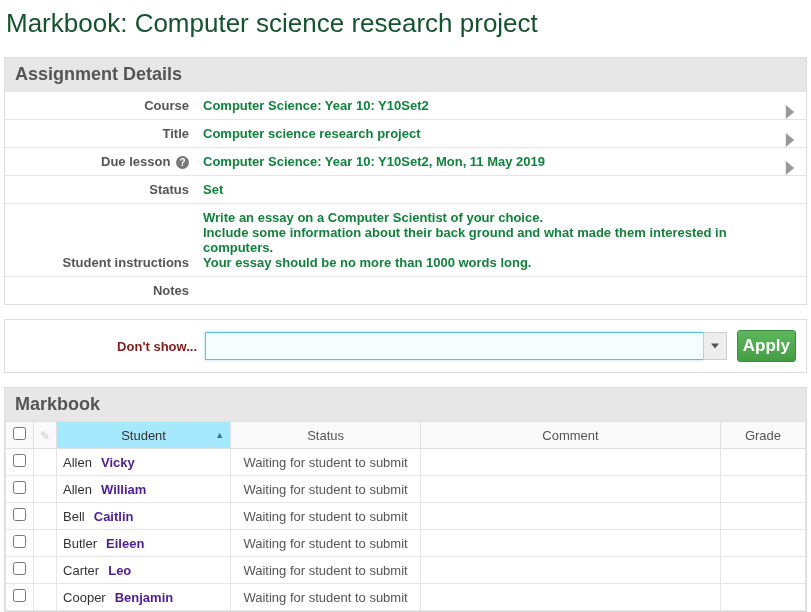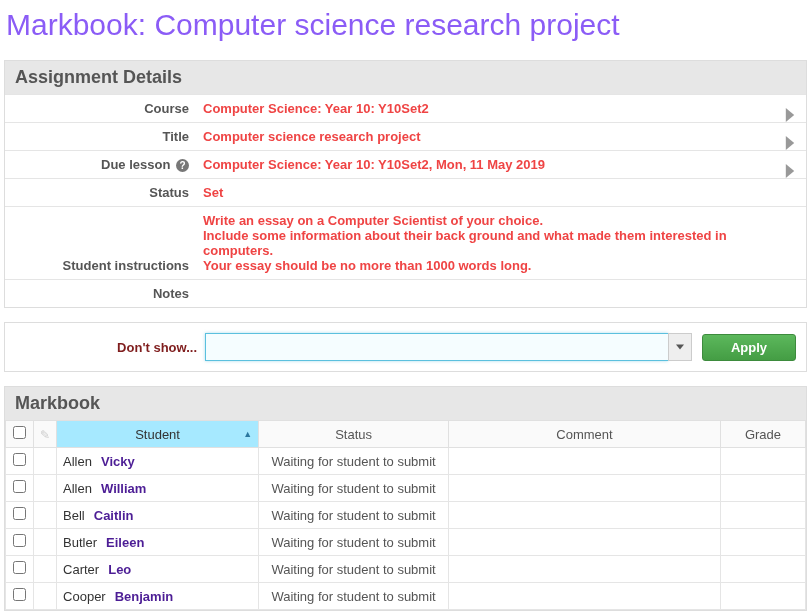--- a/index.html
+++ b/index.html
@@ -5,23 +5,23 @@
     * { box-sizing: border-box; margin: 0; padding: 0; }
     body {
       font-family: "Helvetica Neue", Arial, sans-serif;
       background: #fff;
       color: #333;
       font-size: 13px;
       padding: 4px 4px 0 4px;
       width: 811px;
     }
     h1 {
-      font-size: 30px;
+      font-size: 26px;
       font-weight: 500;
-      color: #8b5cf6;
+      color: #14532d;
       margin: 4px 0 18px 2px;
     }
     .panel {
       border: 1px solid #ddd;
       margin-bottom: 14px;
     }
     .panel-header {
       background: #e7e7e7;
       color: #555;
       font-size: 18px;
@@ -40,21 +40,21 @@
       width: 190px;
       text-align: right;
       font-weight: 600;
       color: #555;
       padding: 6px 6px 6px 0;
       flex-shrink: 0;
     }
     .detail-value {
       flex: 1;
       font-weight: 600;
-      color: #ef4444;
+      color: #15803d;
       padding: 6px 8px;
     }
     .detail-instructions { white-space: pre-line; }
     .detail-chevron {
       width: 24px;
       display: flex;
       align-items: center;
       justify-content: center;
       color: #999;
       padding-right: 8px;
@@ -112,23 +112,23 @@
       justify-content: center;
       cursor: pointer;
     }
     .apply-btn {
       background: #4cae4c;
       background: linear-gradient(#5cb85c,#449d44);
       color: #fff;
       font-weight: 600;
       border: 1px solid #3d8b3d;
       border-radius: 3px;
-      padding: 5px 28px;
+      padding: 5px 5px;
       cursor: pointer;
-      font-size: 13px;
+      font-size: 17px;
     }
     table {
       width: 100%;
       border-collapse: collapse;
     }
     thead th {
       background: #fafafa;
       border: 1px solid #e0e0e0;
       font-weight: 500;
       color: #555;
@@ -149,21 +149,21 @@
       top: 50%;
       transform: translateY(-50%);
     }
     tbody td {
       border: 1px solid #e5e5e5;
       padding: 5px 6px;
       color: #555;
     }
     .col-check { width: 28px; text-align: center; }
     .col-icon { width: 20px; }
-    .col-student { width: 202px; }
+    .col-student { width: 174px; }
     .col-status { width: 190px; }
     .col-grade { width: 85px; }
     td.student-cell .surname { font-weight: 400; color: #333; }
     td.student-cell .firstname { color: #4c1d95; margin-left: 9px; font-weight: bold; }
     td.status-cell { text-align: center; }
     .chev-svg { width: 10px; height: 14px; fill: #999; }
     .sml-chev { width: 8px; height: 8px; fill: #555; }
     .hdr-icon { color: #ccc; font-size: 12px; }
   </style>
 </head>

